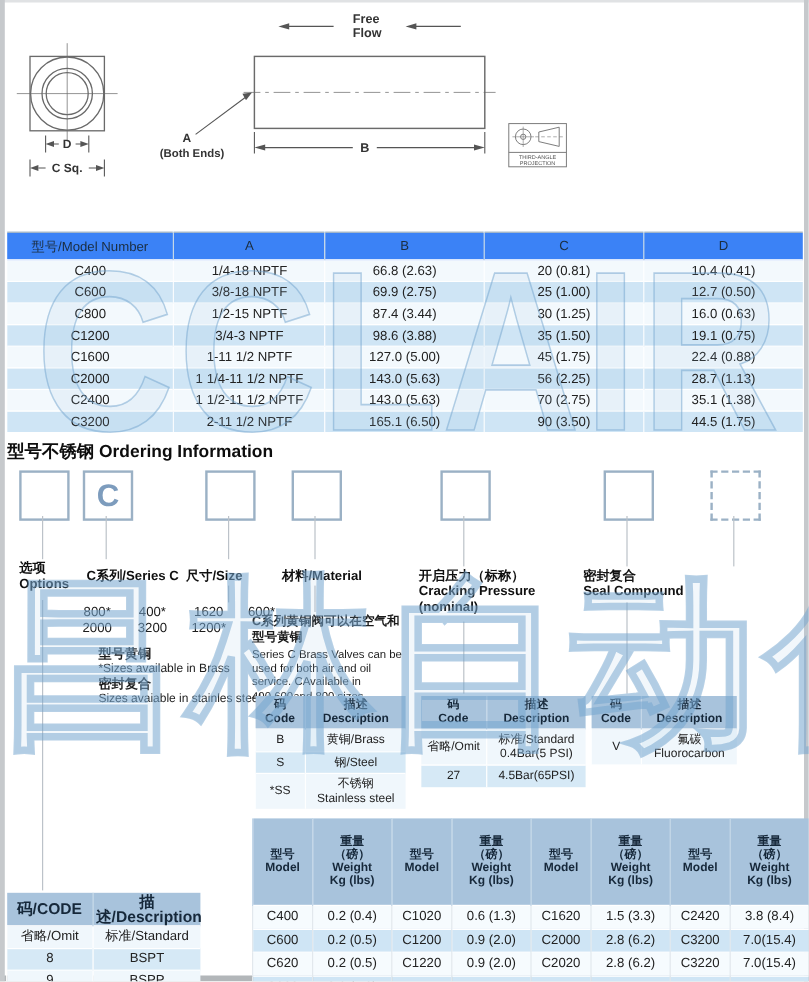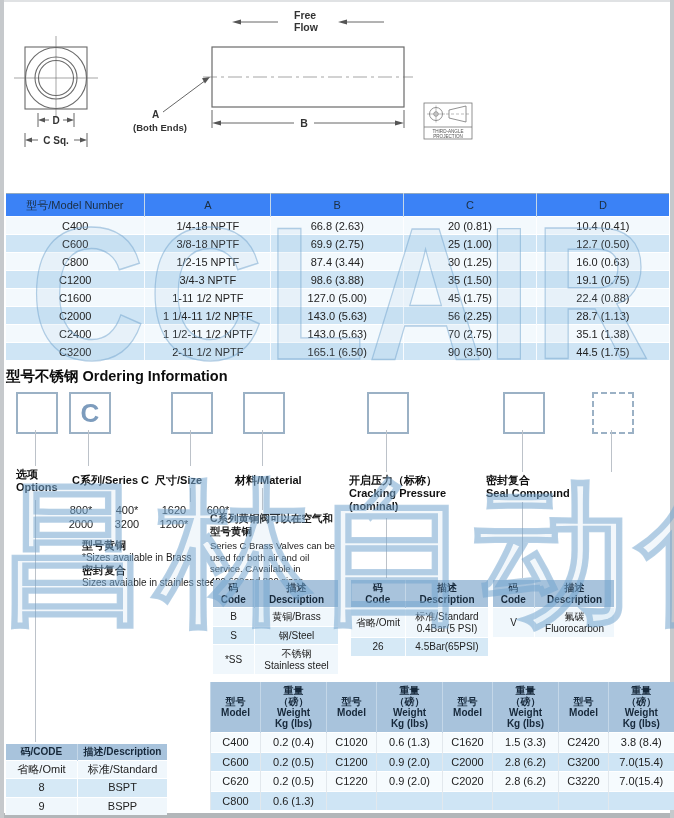--- a/index.html
+++ b/index.html
@@ -35,29 +35,29 @@
   .mat-note .en{font-size:9.5px;line-height:11.5px;margin-top:2px;}
 
   
   .code-table{position:absolute;font-size:10px;line-height:11.5px;text-align:center;table-layout:fixed;}
   .code-table th{background:#a8c3dc;font-weight:bold;color:#16283a;white-space:pre-line;padding:2px 2px;border-left:1px solid #c4d7e8;}
   .code-table th:first-child{border-left:none;}
   .code-table td{white-space:pre-line;padding:3px 2px;border-top:1px solid #fff;border-left:1px solid rgba(255,255,255,.9);}
   .code-table tbody tr:nth-child(odd) td{background:#f0f7fc;}
   .code-table tbody tr:nth-child(even) td{background:#d6e9f6;}
   .t-thread{left:5px;top:744px;width:162px;font-size:11px;}
-  .t-thread th{font-size:10px;}
+  .t-thread th{font-size:13px;}
   .t-material{left:212px;top:580px;width:126px;}
   .t-pressure{left:350px;top:580px;width:138px;}
   .t-seal{left:492px;top:580px;width:122px;}
 
   
   .weight-table{position:absolute;left:210px;top:682px;width:463px;table-layout:fixed;font-size:11px;}
   .weight-table th{background:#a8c3dc;font-size:10px;line-height:11px;font-weight:bold;color:#16283a;
-                   white-space:pre-line;padding:3px 0;border-left:1px solid #c4d7e8;}
+                   white-space:pre-line;padding:14px 0;border-left:1px solid #c4d7e8;}
   .weight-table td{height:16.5px;text-align:center;border-top:1px solid #fff;border-left:1px solid #e2e8ed;}
   .weight-table tbody tr:nth-child(odd){background:#f6fbfe;}
   .weight-table tbody tr:nth-child(even){background:#cfe5f5;}
 
   .brand-logo{position:absolute;right:6px;top:770px;font-size:26px;font-weight:bold;color:#1b1b1b;z-index:7;}
 
   
   .wm{position:absolute;font-weight:bold;pointer-events:none;white-space:nowrap;z-index:6;
       color:rgba(147,186,222,0.12);-webkit-text-stroke:1.4px rgba(113,163,206,.5);}
   .wm-en{left:30px;top:184px;font-size:190px;letter-spacing:4px;transform:scaleX(.84);transform-origin:left top;}
@@ -332,21 +332,21 @@
 Description</th>
     </tr>
       </thead>
     <tbody>
         <tr>
           <td>省略/Omit</td>
           <td>标准/Standard
 0.4Bar(5 PSI)</td>
         </tr>
         <tr>
-          <td>26</td>
+          <td>27</td>
           <td>4.5Bar(65PSI)</td>
         </tr>
       </tbody>
   </table>
 
   <table class="code-table t-seal">
     <colgroup>
         <col style="width:42px">
         <col>
       </colgroup>

